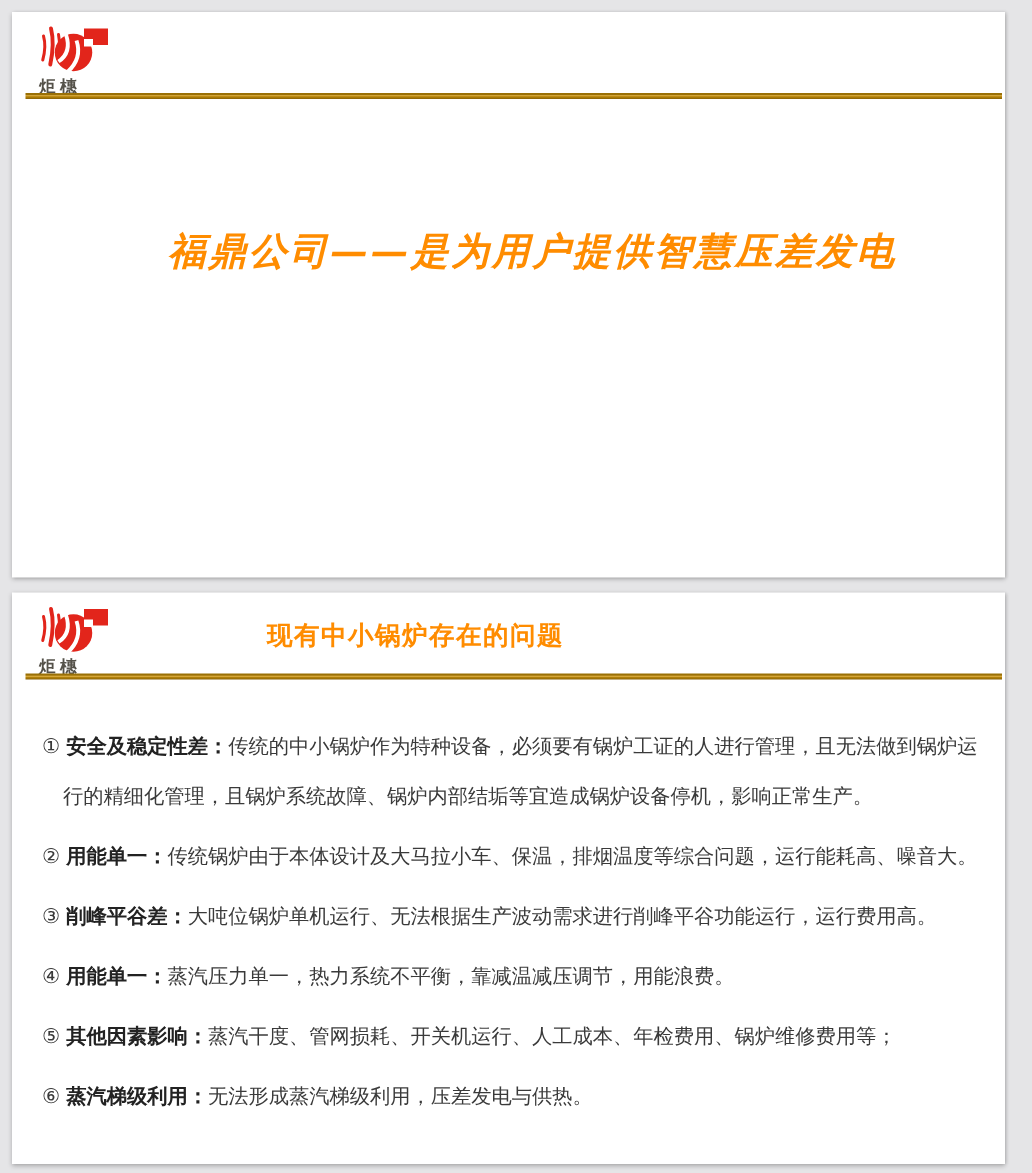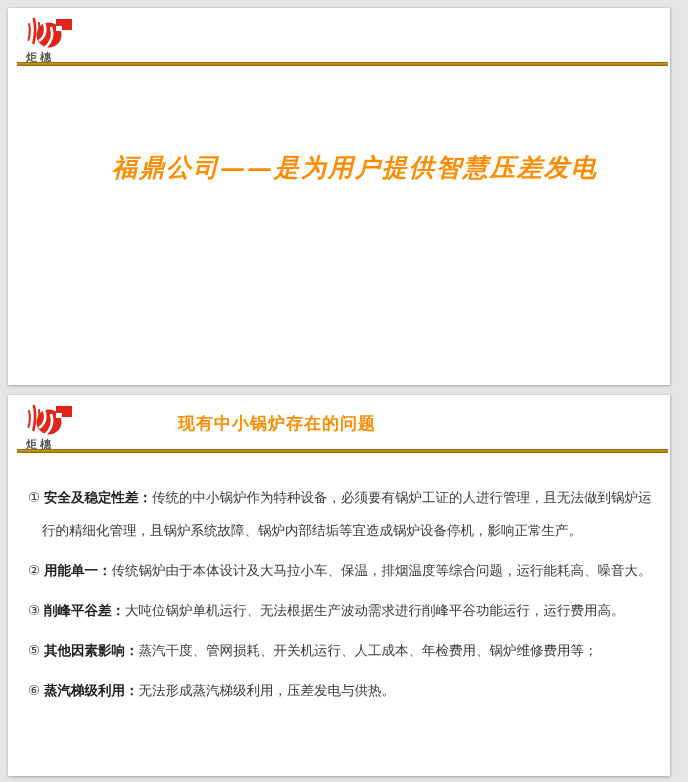--- a/index.html
+++ b/index.html
@@ -115,18 +115,19 @@
         <div class="logo-text">炬橞</div>
       </div>
       <div class="slide-title">现有中小锅炉存在的问题</div>
       <div class="gold-line"></div>
     </div>
 
     <div class="items">
       <p class="item"><span class="num">①</span><b>安全及稳定性差：</b><span>传统的中小锅炉作为特种设备，必须要有锅炉工证的人进行管理，且无法做到锅炉运行的精细化管理，且锅炉系统故障、锅炉内部结垢等宜造成锅炉设备停机，影响正常生产。</span></p>
       <p class="item"><span class="num">②</span><b>用能单一：</b><span>传统锅炉由于本体设计及大马拉小车、保温，排烟温度等综合问题，运行能耗高、噪音大。</span></p>
       <p class="item"><span class="num">③</span><b>削峰平谷差：</b><span>大吨位锅炉单机运行、无法根据生产波动需求进行削峰平谷功能运行，运行费用高。</span></p>
+      <p class="item"><span class="num">④</span><b>用能单一：</b><span>蒸汽压力单一，热力系统不平衡，靠减温减压调节，用能浪费。</span></p>
       <p class="item"><span class="num">⑤</span><b>其他因素影响：</b><span>蒸汽干度、管网损耗、开关机运行、人工成本、年检费用、锅炉维修费用等；</span></p>
       <p class="item"><span class="num">⑥</span><b>蒸汽梯级利用：</b><span>无法形成蒸汽梯级利用，压差发电与供热。</span></p>
     </div>
   </div>
 
 </div>
 
 </body></html>

